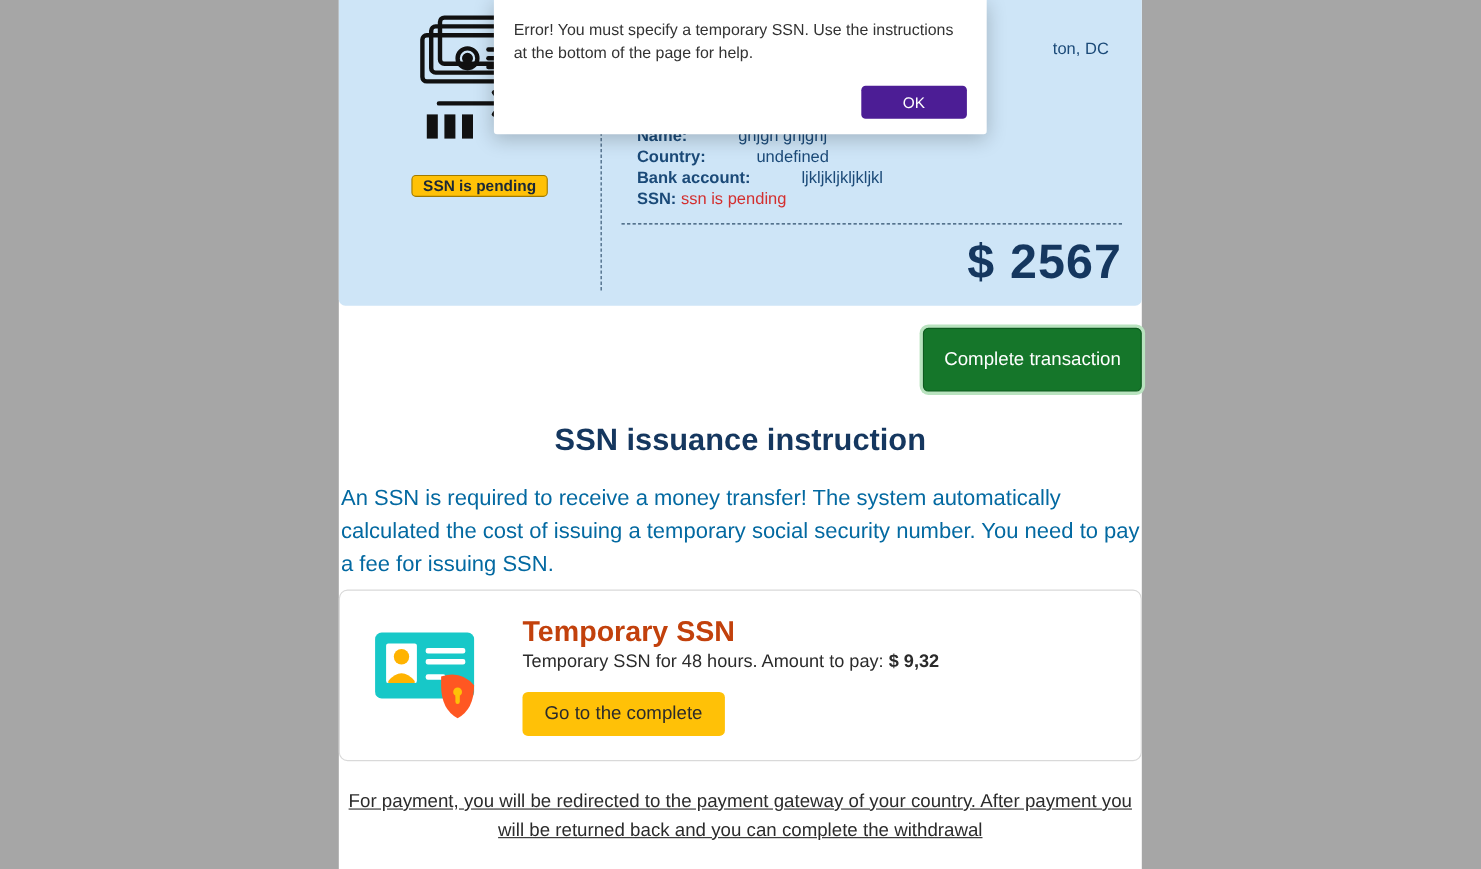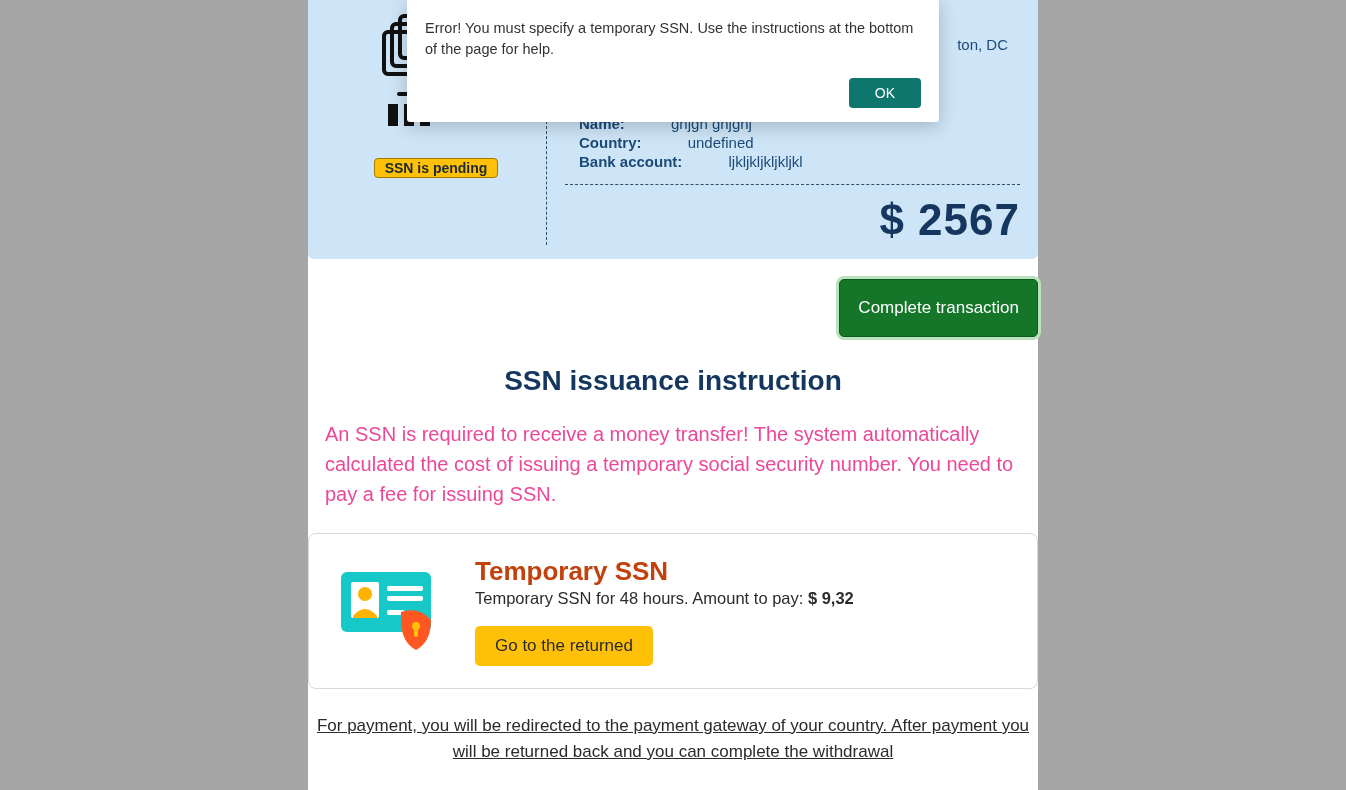--- a/index.html
+++ b/index.html
@@ -81,24 +81,24 @@
   }
   .instruction-title {
     text-align: center;
     font-weight: 800;
     color: #15375f;
     font-size: 28px;
     margin-bottom: 22px;
   }
   .instruction-body {
     font-size: 20px;
-    color: #ec4899;
+    color: #0369a1;
     line-height: 1.5;
-    padding: 0 17px;
-    margin-bottom: 24px;
+    padding: 0 2px;
+    margin-bottom: 8px;
   }
   .ssn-card {
     border: 1px solid #d9d9d9;
     border-radius: 8px;
     padding: 22px 28px;
     display: flex;
     align-items: flex-start;
     gap: 36px;
     margin-bottom: 24px;
   }
@@ -135,36 +135,36 @@
     position: absolute;
     right: 12px;
     top: 36px;
   }
   
   .modal {
     position: absolute;
     top: 0;
     left: 50%;
     transform: translateX(-50%);
-    width: 532px;
+    width: 448px;
     background: #fff;
     border-radius: 0 0 3px 3px;
     box-shadow: 0 4px 18px rgba(0,0,0,0.22);
     padding: 18px 18px 14px 18px;
     z-index: 50;
   }
   .modal-text { font-size: 14.5px; color: #333; line-height: 1.45; margin-bottom: 18px; }
   .modal-row { text-align: right; }
   .modal-ok {
-    background: #0f766e;
+    background: #4c1d95;
     color: #fff;
     border: none;
     border-radius: 4px;
     font-size: 14px;
-    padding: 7px 26px;
+    padding: 7px 38px;
     cursor: pointer;
   }
 </style>
 </head>
 <body>
 
 <div class="page">
 
   <div class="summary-card">
     <div class="summary-left">
@@ -197,20 +197,24 @@
         <span class="field-val">ghjgh ghjghj</span>
       </div>
       <div class="field-line">
         <span class="field-label">Country:</span>
         <span class="field-val">undefined</span>
       </div>
       <div class="field-line">
         <span class="field-label">Bank account:</span>
         <span class="field-val">ljkljkljkljkljkl</span>
       </div>
+      <div class="field-line">
+        <span class="field-label">SSN:</span>
+        <span class="ssn-pending-val">ssn is pending</span>
+      </div>
       <div class="divider"></div>
       <div class="amount">$ 2567</div>
     </div>
   </div>
 
   <div class="complete-row">
     <button class="complete-btn">Complete transaction</button>
   </div>
 
   <h2 class="instruction-title">SSN issuance instruction</h2>
@@ -227,21 +231,21 @@
       <rect x="50" y="48" width="18" height="5" rx="2" fill="#ffffff"></rect>
       <path d="M64 50 q18 -6 30 8 q0 22 -15 30 q-15 -8 -15 -30 z" fill="#ff5722"></path>
       <circle cx="79" cy="64" r="4" fill="#ffc107"></circle>
       <rect x="77" y="66" width="4" height="9" rx="2" fill="#ffc107"></rect>
     </svg>
     <div class="ssn-card-right">
       <div class="ssn-card-title">Temporary SSN</div>
       <div class="ssn-card-line">
         <span>Temporary SSN for 48 hours. Amount to pay: </span><span class="amt">$ 9,32</span>
       </div>
-      <button class="pay-btn">Go to the returned</button>
+      <button class="pay-btn">Go to the complete</button>
     </div>
   </div>
 
   <p class="redirect-note">For payment, you will be redirected to the payment gateway of your country. After payment you will be returned back and you can complete the withdrawal</p>
 
   <div class="modal">
     <div class="modal-text">Error! You must specify a temporary SSN. Use the instructions at the bottom of the page for help.</div>
     <div class="modal-row">
       <button class="modal-ok">OK</button>
     </div>

